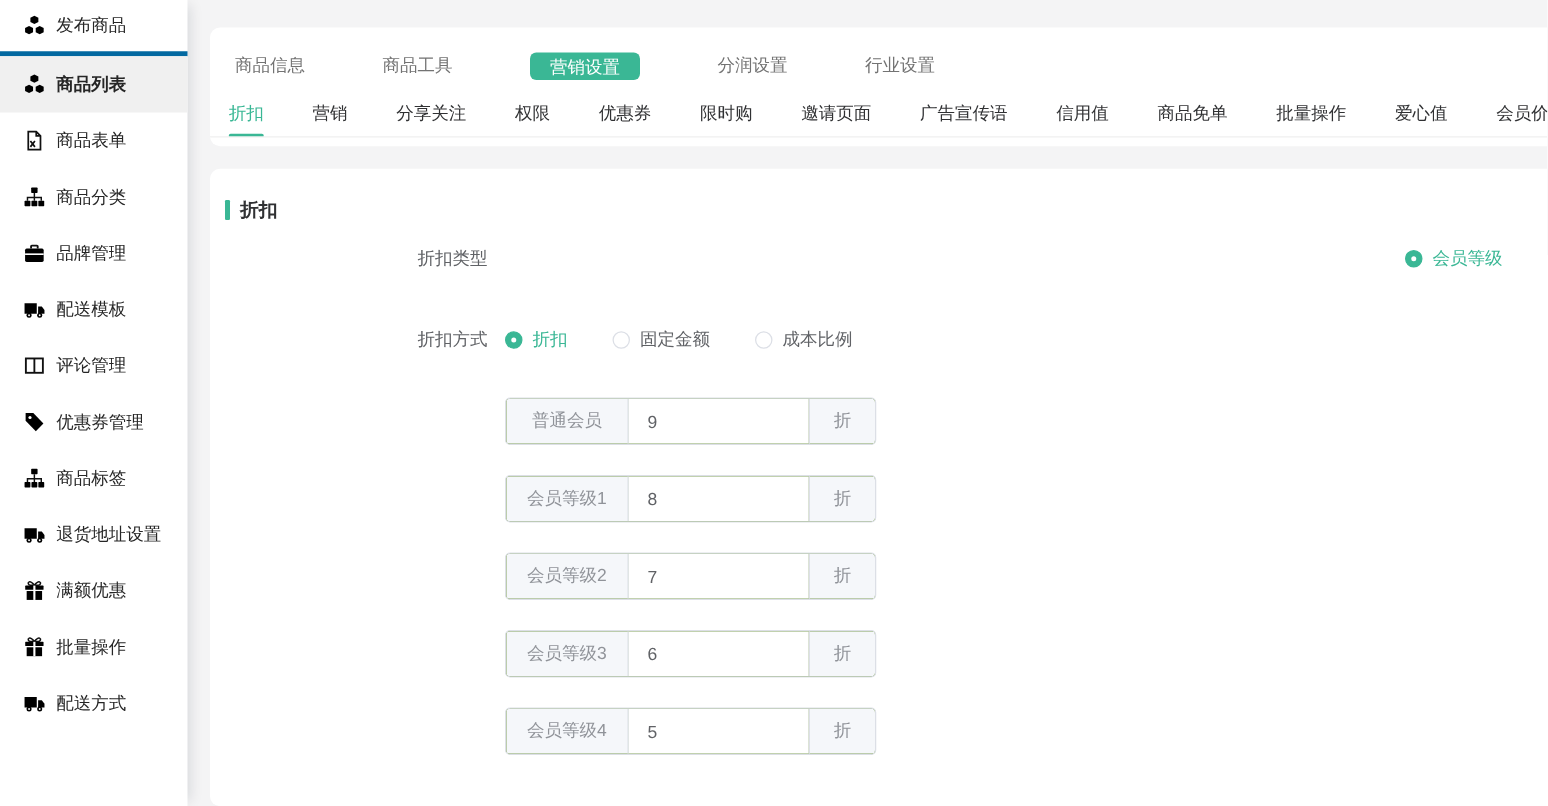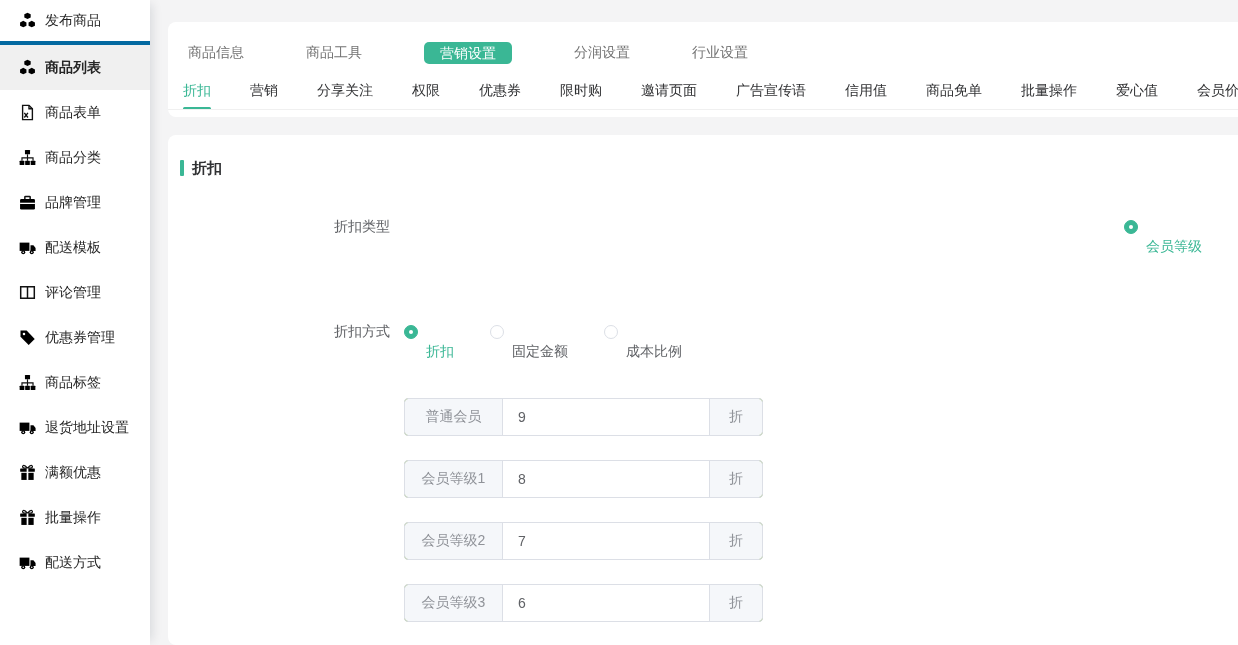--- a/index.html
+++ b/index.html
@@ -58,28 +58,28 @@
   .radio-group { display:flex; align-items:center; margin-right:36px; cursor:pointer; }
   .radio {
     width:14px; height:14px; border-radius:50%;
     border:1px solid #dcdfe6; background:#fff; position:relative; flex-shrink:0;
   }
   .radio.checked { background:#3ab795; border-color:#3ab795; }
   .radio.checked::after {
     content:""; position:absolute; left:4px; top:4px; width:4px; height:4px;
     border-radius:50%; background:#fff;
   }
-  .radio-label { margin-left:8px; color:#606266;margin-top:40px; }
+  .radio-label { margin-left:8px; color:#606266; }
   .radio-group.checked .radio-label { color:#3ab795; }
 
   .levels { margin-top:37px; }
   .level-row { display:flex; align-items:center; margin-bottom:24px; }
   .level-row .spacer { width:224px; flex-shrink:0; }
   .input-group {
-    display:flex; height:38px; width:359px;
+    display:flex; height:38px; width:297px;
     border:1px solid #dcdfe6; border-radius:4px; overflow:hidden; background:#4d7c0f;
   }
   .ig-prepend, .ig-append {
     background:#f5f7fa; color:#909399; display:flex; align-items:center; justify-content:center;
     flex-shrink:0;
   }
   .ig-prepend { width:98px; border-right:1px solid #dcdfe6; }
   .ig-append  { width:53px; border-left:1px solid #dcdfe6; }
   .ig-input {
     flex:1; border:none; outline:none; padding:0 15px; font-size:14px; color:#606266;

